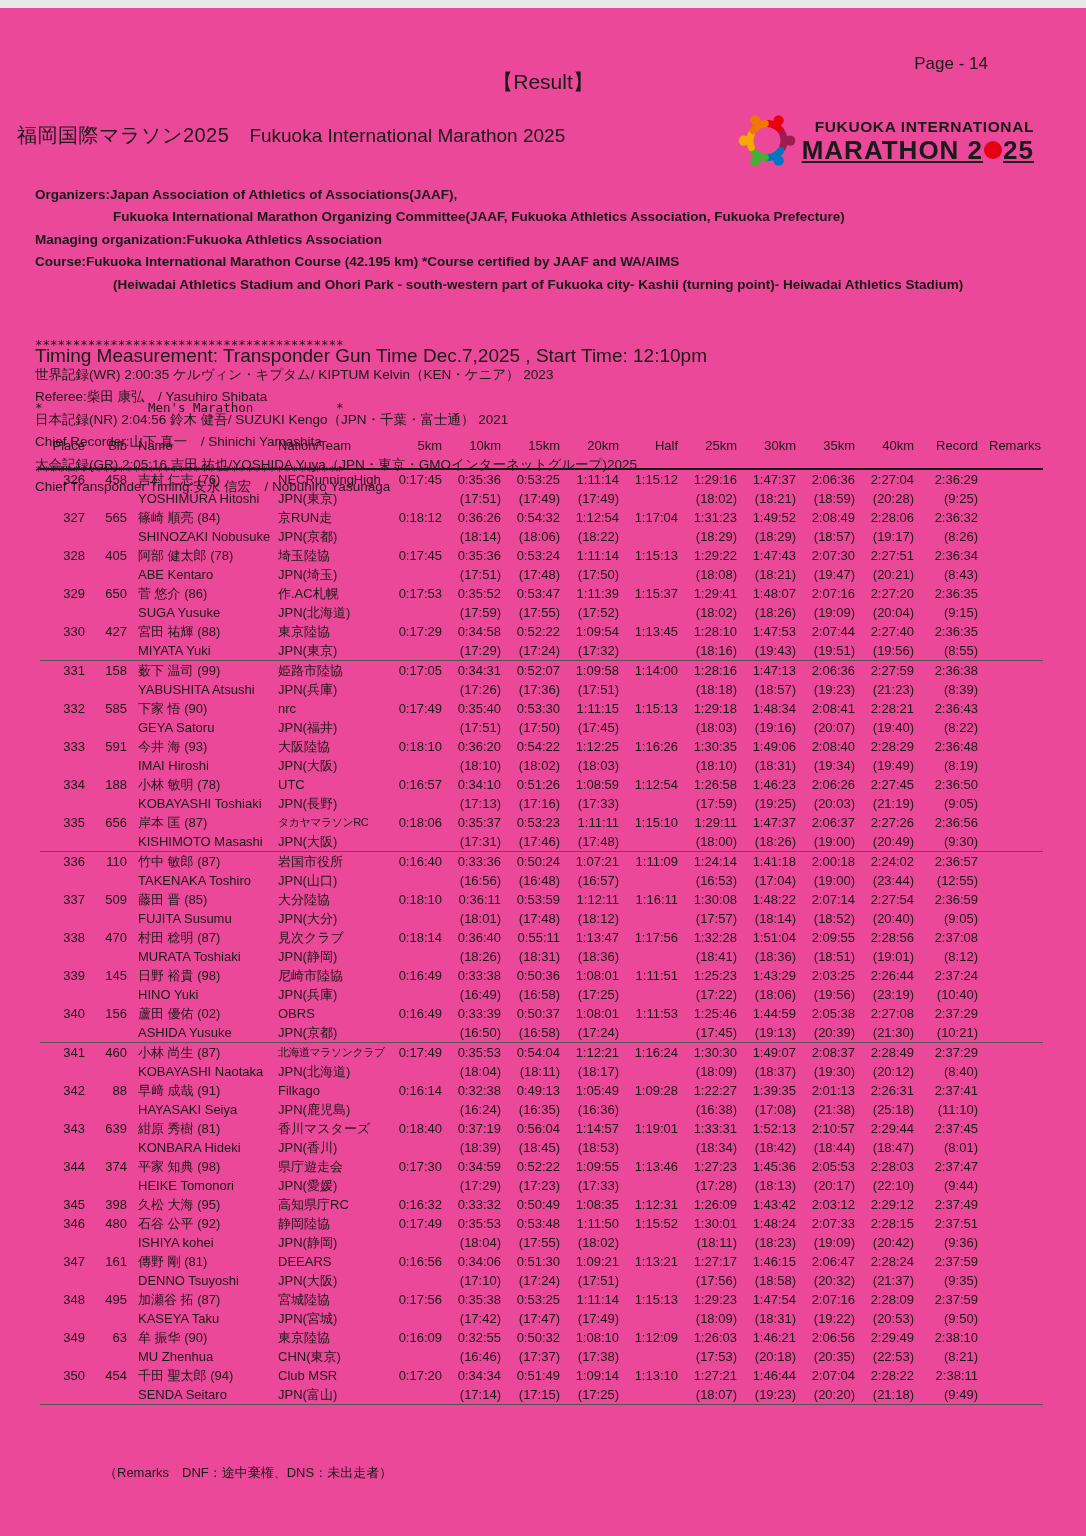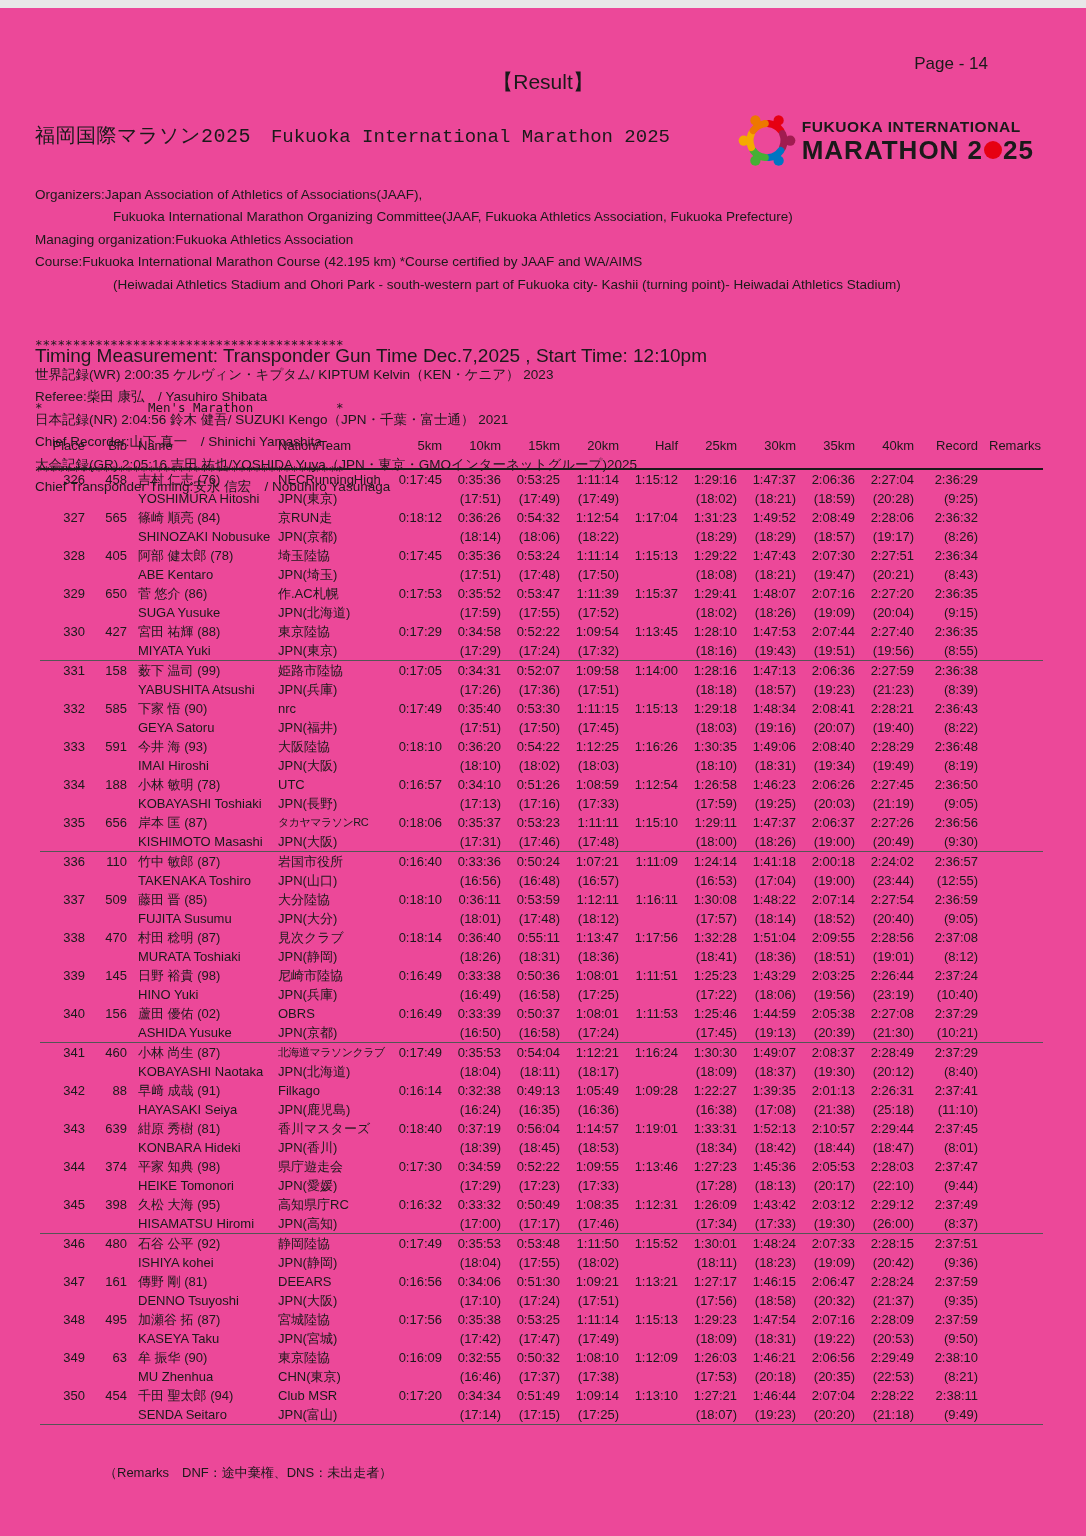--- a/index.html
+++ b/index.html
@@ -1,28 +1,28 @@
 <!DOCTYPE html>
 <html><head>
 <meta charset="utf-8">
 <style>
   html,body{margin:0;padding:0;background:#e8e8e8;}
   .page{position:relative;width:1086px;height:1536px;background:#ec4899;margin:8px auto;
         font-family:"Liberation Sans","DejaVu Sans",sans-serif;color:#1a1a1a;overflow:hidden;}
   .page-label{position:absolute;top:46px;right:98px;font-size:17px;}
   .result-label{position:absolute;top:60px;left:0;right:0;text-align:center;font-size:21px;}
-  .title-row{position:absolute;top:114px;left:35px;font-size:20px;white-space:nowrap;font-family:Liberation Mono, monospace;}
+  .title-row{position:absolute;top:114px;left:17px;font-size:20px;white-space:nowrap;}
   .title-row .jp{letter-spacing:.5px;}
   .title-row .en{margin-left:20px;font-size:19px;}
-  .logo{position:absolute;top:100px;right:52px;display:flex;align-items:center;gap:4px;}
+  .logo{position:absolute;top:100px;right:52px;display:flex;align-items:center;gap:4px;text-align:right;}
   .logo-text{line-height:1;}
   .logo-line1{font-size:15.5px;font-weight:bold;letter-spacing:.6px;}
-  .logo-line2{font-size:26px;font-weight:bold;letter-spacing:1px;margin-top:2px;display:flex;align-items:center;}
+  .logo-line2{font-size:26px;font-weight:bold;letter-spacing:1px;margin-top:2px;display:flex;align-items:center;text-decoration:underline;}
   .logo-dot{display:inline-block;width:18px;height:18px;border-radius:50%;margin:0 1px;}
-  .info{position:absolute;top:176px;left:35px;font-size:13.5px;line-height:22.4px;white-space:nowrap;}
+  .info{position:absolute;top:176px;left:35px;font-size:13.5px;line-height:22.4px;white-space:nowrap;font-weight:bold;}
   .info .indent{padding-left:78px;}
   .banner{position:absolute;top:284px;left:35px;font-family:"DejaVu Sans Mono","Liberation Mono",monospace;
           font-size:12.5px;line-height:21px;white-space:pre;}
   .timing{position:absolute;top:337px;left:35px;font-size:19px;}
   .records{position:absolute;top:356px;left:35px;width:945px;font-size:13.5px;line-height:22.4px;}
   .record-line{display:flex;justify-content:space-between;white-space:nowrap;flex-direction:column;}
   .results{position:absolute;top:428px;left:40px;}
   table{border-collapse:collapse;table-layout:fixed;}
   th,td{font-size:13px;line-height:19px;white-space:nowrap;padding:0 2px;font-weight:normal;overflow:visible;}
   thead th{border-bottom:2px solid #1a1a1a;padding-bottom:13px;}
@@ -801,37 +801,20 @@
             <td class="num">0:50:49</td>
             <td class="num">1:08:35</td>
             <td class="num">1:12:31</td>
             <td class="num">1:26:09</td>
             <td class="num">1:43:42</td>
             <td class="num">2:03:12</td>
             <td class="num">2:29:12</td>
             <td class="num">2:37:49</td>
             <td class="txt"></td>
           </tr>
-          <tr class="group-end">
-            <td class="num"></td>
-            <td class="num"></td>
-            <td class="txt">HISAMATSU Hiromi</td>
-            <td class="txt">JPN(高知)</td>
-            <td class="num"></td>
-            <td class="num">(17:00)</td>
-            <td class="num">(17:17)</td>
-            <td class="num">(17:46)</td>
-            <td class="num"></td>
-            <td class="num">(17:34)</td>
-            <td class="num">(17:33)</td>
-            <td class="num">(19:30)</td>
-            <td class="num">(26:00)</td>
-            <td class="num">(8:37)</td>
-            <td class="txt"></td>
-          </tr>
           <tr>
             <td class="num">346</td>
             <td class="num">480</td>
             <td class="txt">石谷 公平 (92)</td>
             <td class="txt">静岡陸協</td>
             <td class="num">0:17:49</td>
             <td class="num">0:35:53</td>
             <td class="num">0:53:48</td>
             <td class="num">1:11:50</td>
             <td class="num">1:15:52</td>

